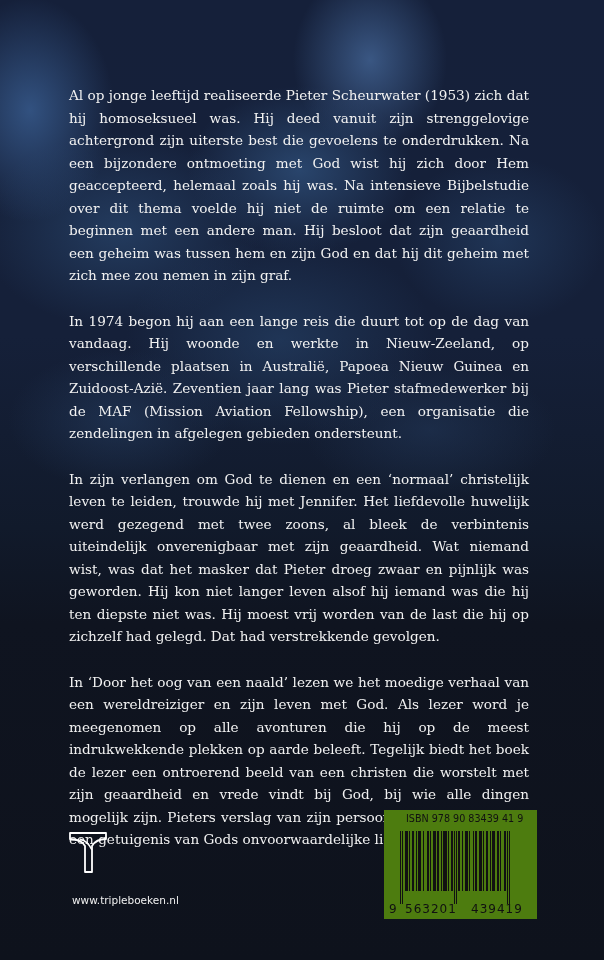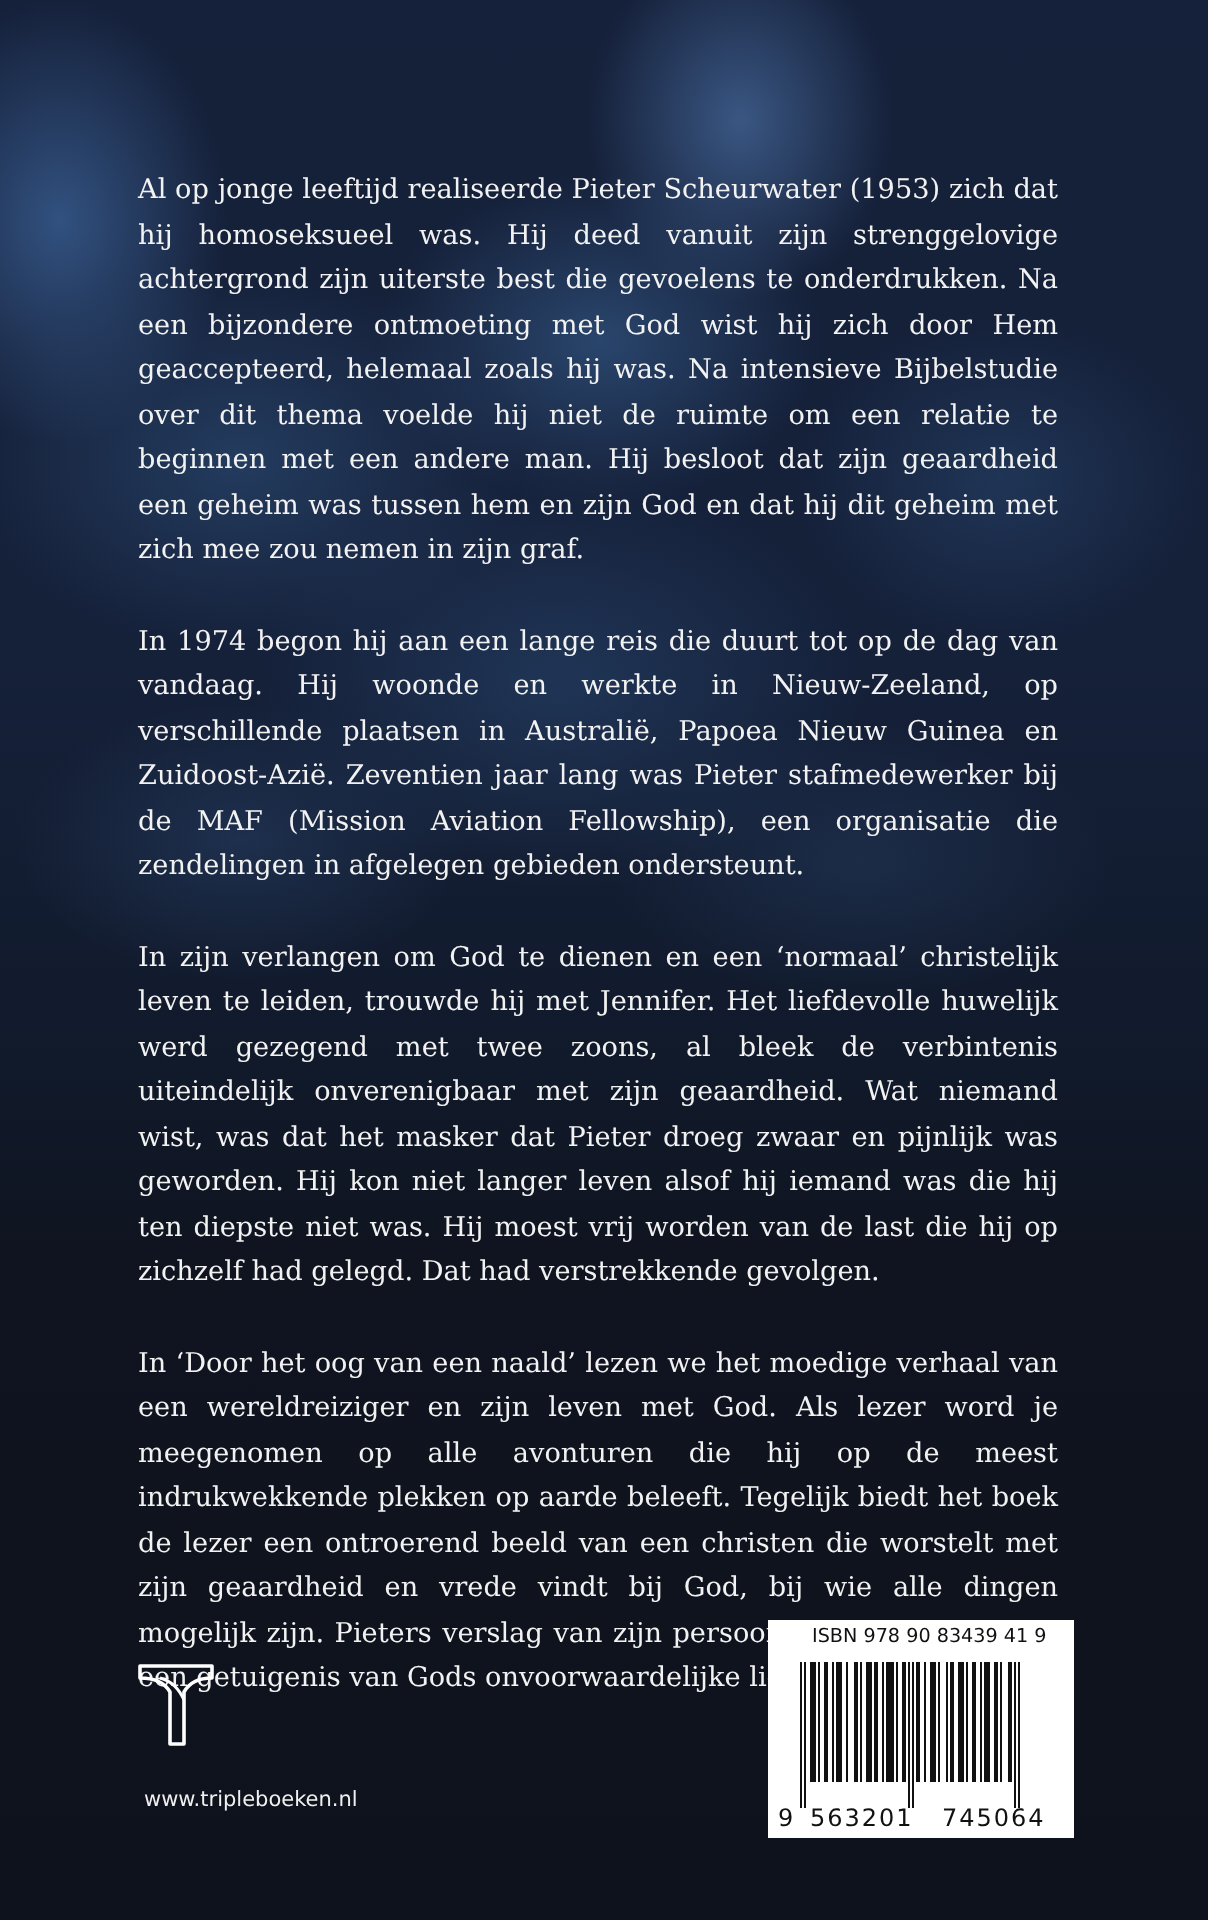--- a/index.html
+++ b/index.html
@@ -36,21 +36,21 @@
       font-family: "DejaVu Sans", sans-serif; font-weight: bold;
       font-size: 20px; line-height: 19px; margin-left: 2px; margin-top: 16px;
       letter-spacing: 0.2px;
     }
     .url {
       font-family: "DejaVu Sans", sans-serif; font-size: 10.5px;
       margin-top: 24px; margin-left: 4px; color: #f0f0f0;
     }
     .barcode-box {
       position: absolute; left: 384px; top: 810px; width: 153px; height: 109px;
-      background: #ffffff;
+      background: #4d7c0f;
     }
     .isbn-text {
       position: absolute; top: 3px; left: 22px; right: 6px;
       font-family: "DejaVu Sans", sans-serif; font-size: 9.6px; color: #111;
       white-space: nowrap;
     }
     .bars {
       position: absolute; left: 16px; top: 21px; width: 128px; height: 73px;
       display: flex; align-items: flex-start;
     }
@@ -157,15 +157,15 @@
       <span class="gap" style="width:3px"></span>
       <span style="width:2px"></span>
     <span class="gap" style="width:1px"></span>
       <span class="long" style="width:1px"></span>
       <span class="gap" style="width:1px"></span>
       <span class="long" style="width:1px"></span>
   </div>
   <div class="digits">
     <span class="d-first">9</span>
     <span class="d-group1">563201</span>
-    <span class="d-group2">745064</span>
+    <span class="d-group2">439419</span>
   </div>
 </div>
 
 </body></html>

